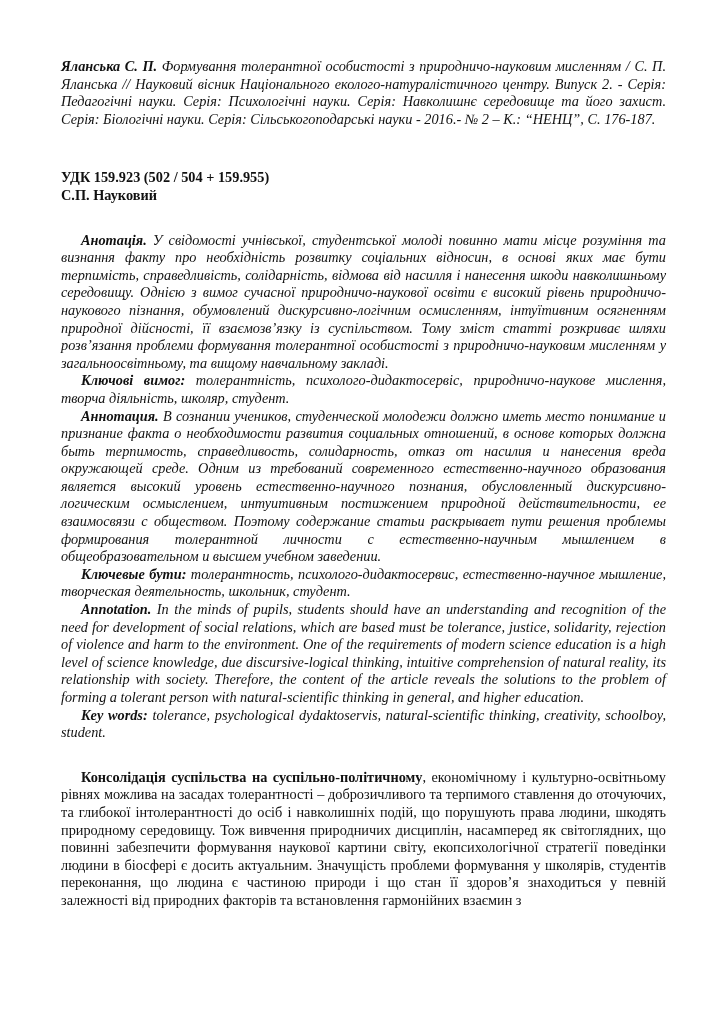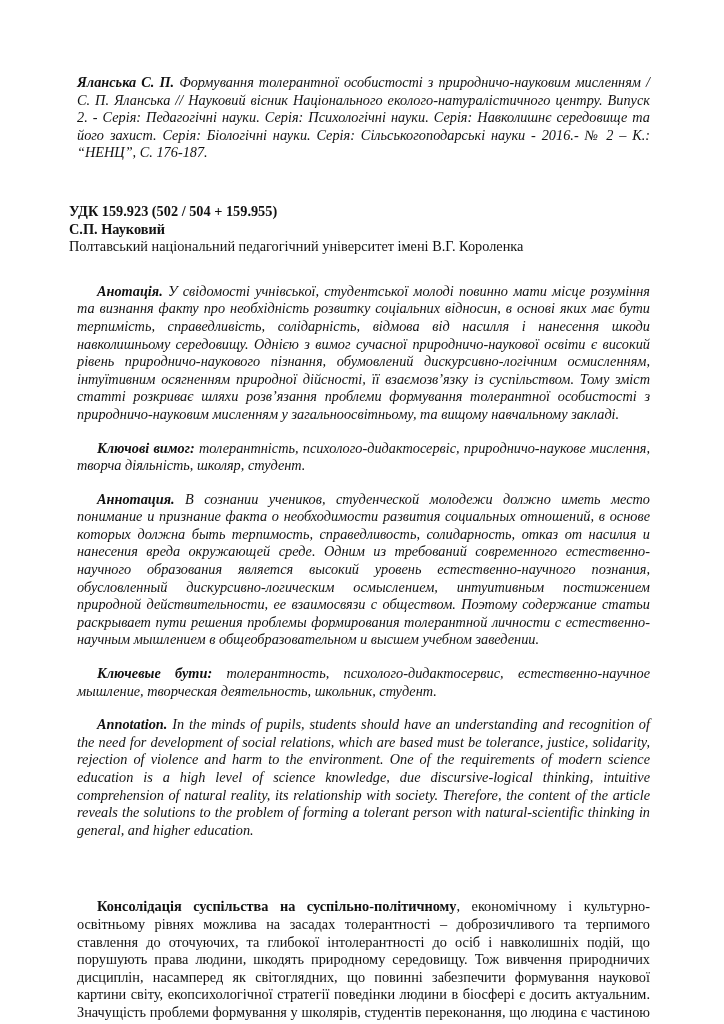--- a/index.html
+++ b/index.html
@@ -2,61 +2,63 @@
 <html><head>
   <meta charset="utf-8">
   <style>
     html, body { margin: 0; padding: 0; background: #ffffff; }
     body { width: 724px; height: 1024px; overflow: hidden; position: relative; }
     .page {
       position: absolute; left: 61px; top: 58px; width: 605px;
       font-family: "Liberation Serif", "DejaVu Serif", serif;
       font-size: 14.3px; line-height: 17.6px; color: #111;
     }
-    .para { text-align: justify; margin: 16px; }
+    .para { text-align: justify; margin: 0; }
     .indent { text-indent: 20px; }
     .italic { font-style: italic; }
     .bold { font-weight: bold; }
     .citation { margin-bottom: 41px; }
     .header-block { margin-bottom: 27px; }
-    .header-block div { line-height: 17.6px; margin-left: 8px; }
+    .header-block div { line-height: 17.6px; }
     .gap { height: 27px; }
   </style>
 </head>
 <body>
 
 <div class="page">
 
   <p class="para italic citation">
     <span class="bold">Яланська С. П.</span><span> Формування толерантної особистості з природничо-науковим мисленням / С. П. Яланська //  Науковий вісник Національного еколого-натуралістичного центру. Випуск 2. - Серія: Педагогічні науки. Серія: Психологічні науки. Серія: Навколишнє середовище та його захист. Серія: Біологічні науки. Серія: Сільськогоподарські науки - 2016.- № 2 – К.: “НЕНЦ”, С. 176-187.</span>
   </p>
 
   <div class="header-block bold">
     <div>УДК 159.923 (502 / 504 + 159.955)</div>
     <div>С.П. Науковий</div>
-    <div style="font-weight: normal;">Полтавський національний педагогічний університет імені В.Г. Короленка</div>
   </div>
 
   <p class="para italic indent">
     <span class="bold">Анотація.</span><span> У свідомості учнівської, студентської молоді повинно мати місце розуміння та визнання факту про необхідність розвитку соціальних відносин, в основі яких має бути терпимість, справедливість, солідарність, відмова від насилля і нанесення шкоди навколишньому середовищу. Однією з вимог сучасної природничо-наукової освіти є високий рівень природничо-наукового пізнання, обумовлений дискурсивно-логічним осмисленням, інтуїтивним осягненням природної дійсності, її взаємозв’язку із суспільством. Тому зміст статті розкриває шляхи розв’язання проблеми формування толерантної особистості з природничо-науковим мисленням у загальноосвітньому, та вищому навчальному закладі.</span>
   </p>
   <p class="para italic indent">
     <span class="bold">Ключові вимог:</span><span> толерантність, психолого-дидактосервіс, природничо-наукове мислення, творча діяльність, школяр, студент.</span>
   </p>
 
   <p class="para italic indent">
     <span class="bold">Аннотация.</span><span> В сознании учеников, студенческой молодежи должно иметь место понимание и признание факта о необходимости развития социальных отношений, в основе которых должна быть терпимость, справедливость, солидарность, отказ от насилия и нанесения вреда окружающей среде. Одним из требований современного естественно-научного образования является высокий уровень естественно-научного познания, обусловленный дискурсивно-логическим осмыслением, интуитивным постижением природной действительности, ее взаимосвязи с обществом. Поэтому содержание статьи раскрывает пути решения проблемы формирования толерантной личности с естественно-научным мышлением в общеобразовательном и высшем учебном заведении.</span>
   </p>
   <p class="para italic indent">
     <span class="bold">Ключевые бути:</span><span> толерантность, психолого-дидактосервис, естественно-научное мышление, творческая деятельность, школьник, студент.</span>
   </p>
 
   <p class="para italic indent">
     <span class="bold">Annotation.</span><span> In the minds of pupils, students should have an understanding and recognition of the need for development of social relations, which are based must be tolerance, justice, solidarity, rejection of violence and harm to the environment. One of the requirements of modern science education is a high level of science knowledge, due discursive-logical thinking, intuitive comprehension of natural reality, its relationship with society. Therefore, the content of the article reveals the solutions to the problem of forming a tolerant person with natural-scientific thinking in general, and higher education.</span>
   </p>
+  <p class="para italic indent">
+    <span class="bold">Key words:</span><span> tolerance, psychological dydaktoservis, natural-scientific thinking, creativity, schoolboy, student.</span>
+  </p>
 
   <div class="gap"></div>
 
   <p class="para indent">
     <span class="bold">Консолідація суспільства на суспільно-політичному</span><span>, економічному і культурно-освітньому рівнях можлива на засадах толерантності – доброзичливого та терпимого ставлення до оточуючих, та глибокої інтолерантності до осіб і навколишніх подій, що порушують права людини, шкодять природному середовищу. Тож вивчення природничих дисциплін, насамперед як світоглядних, що повинні забезпечити формування наукової картини світу, екопсихологічної стратегії поведінки людини в біосфері є досить актуальним. Значущість проблеми формування у школярів, студентів переконання, що людина є частиною природи і що стан її здоров’я знаходиться у певній залежності від природних факторів та встановлення гармонійних взаємин з</span>
   </p>
 
 </div>
 
 </body></html>

